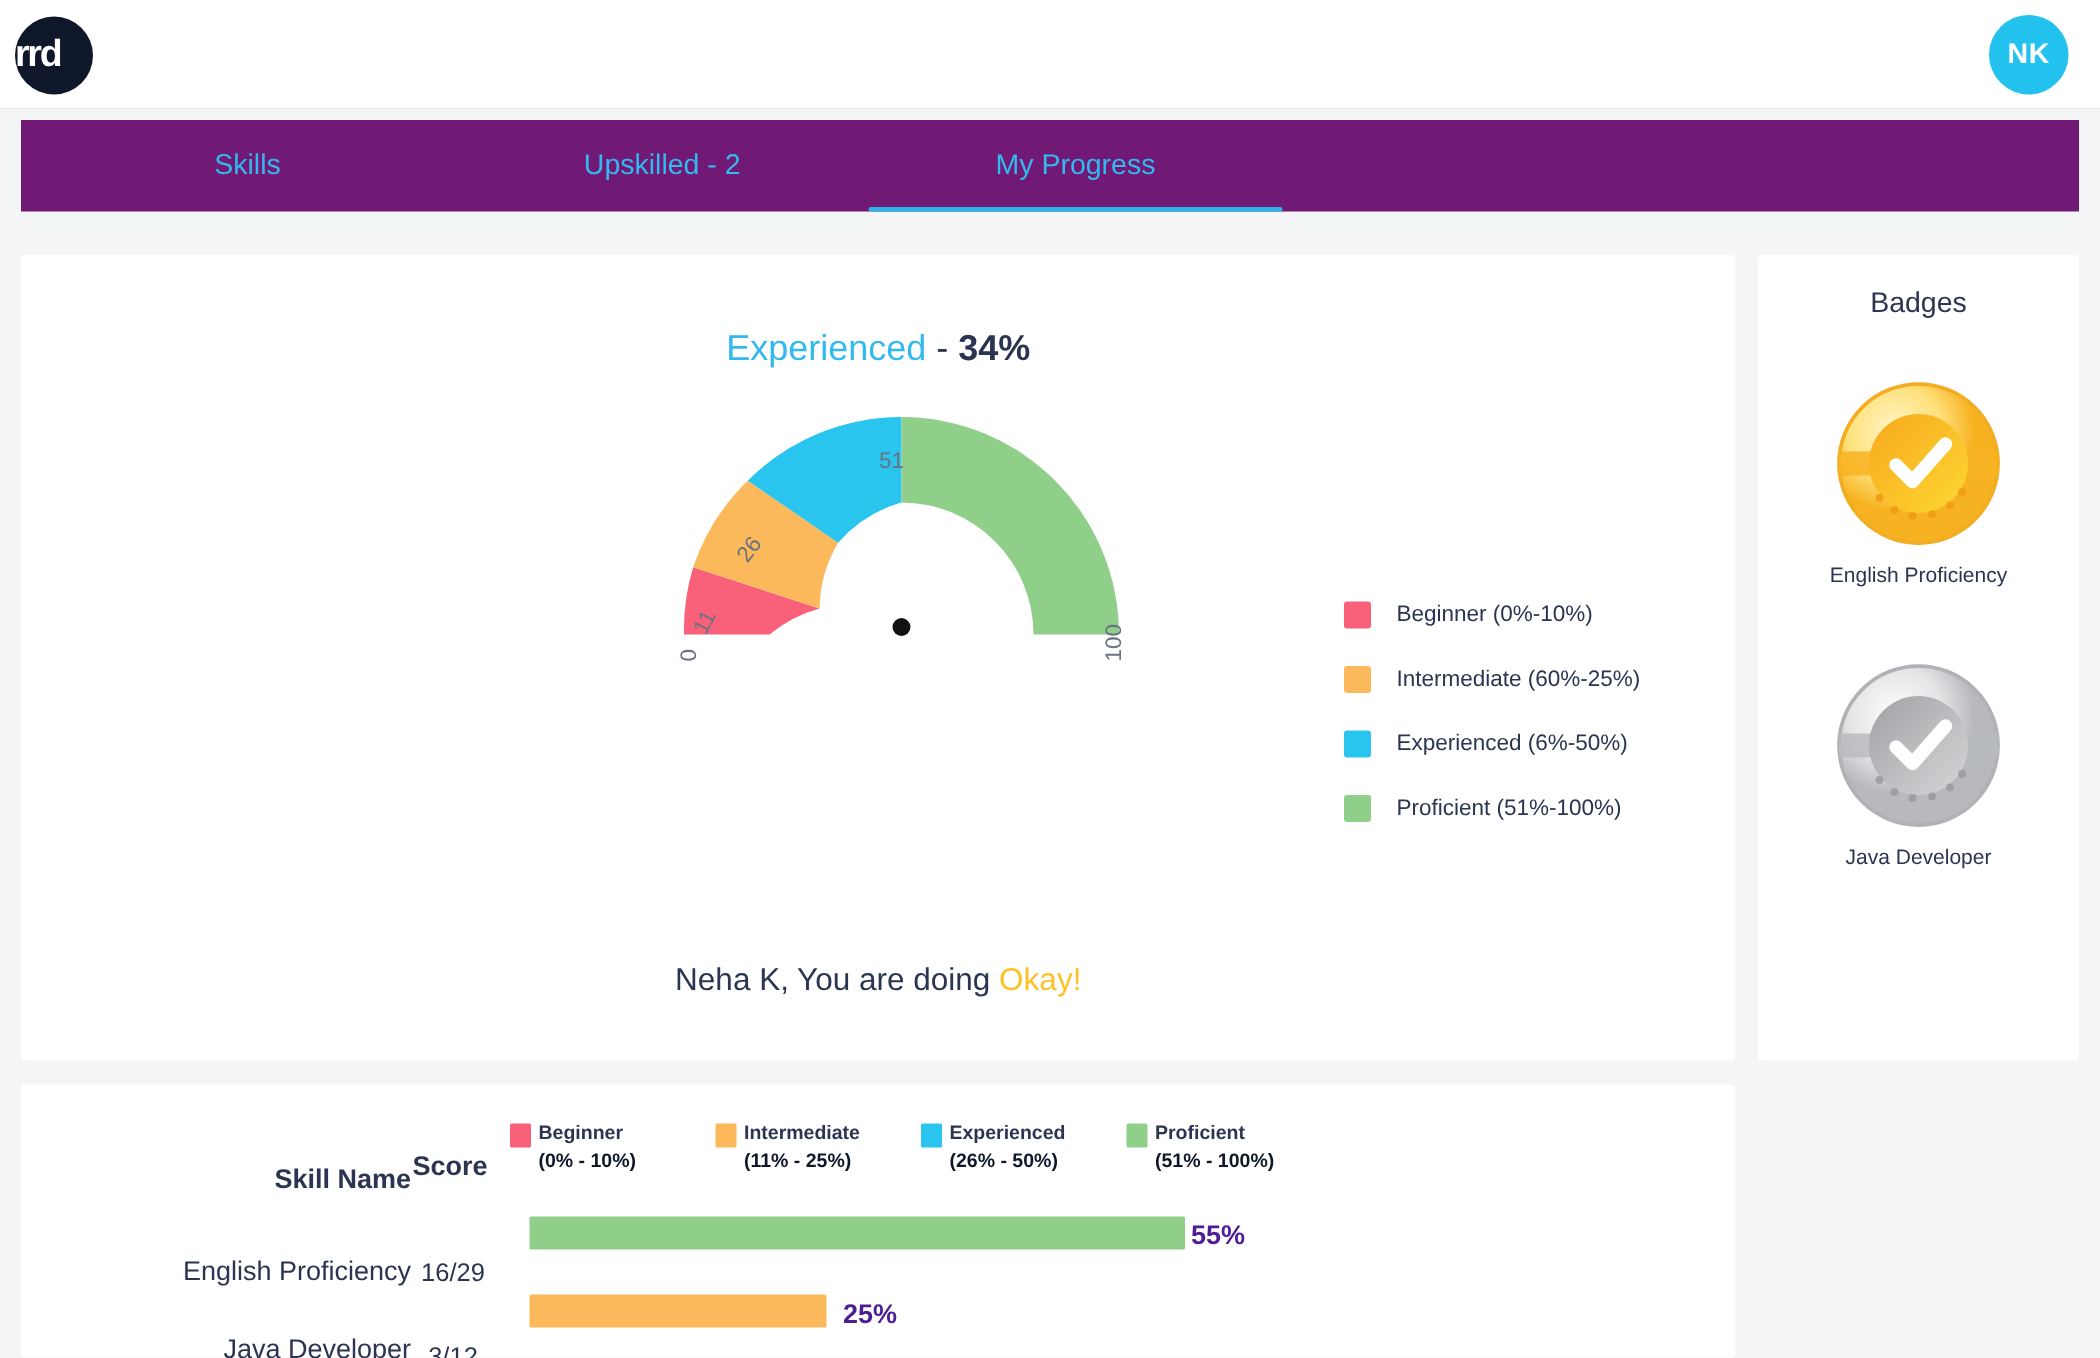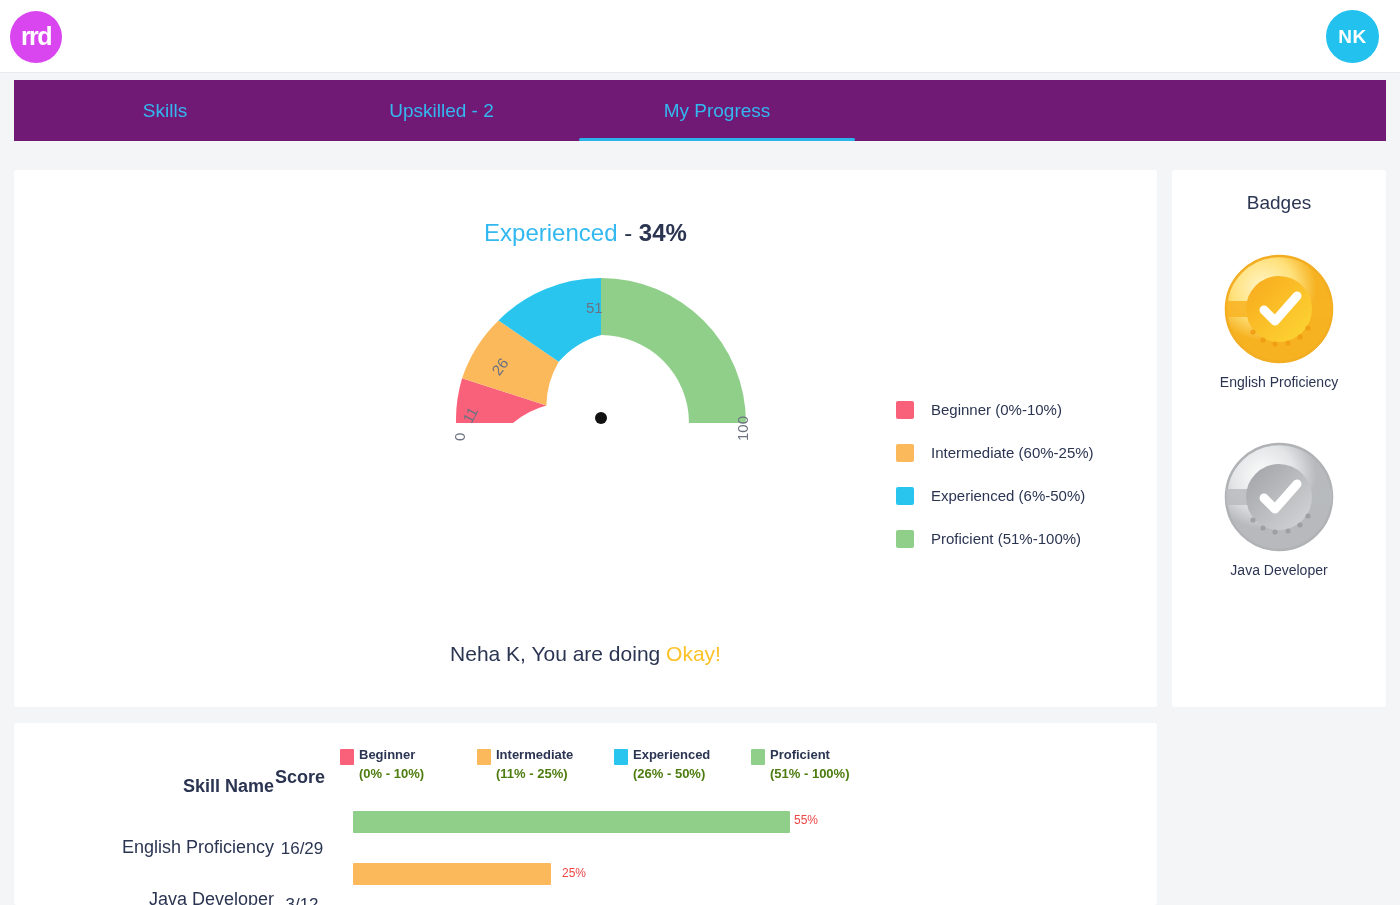--- a/index.html
+++ b/index.html
@@ -13,22 +13,22 @@
   
   .topbar {
     position: absolute; left: 0; top: 0;
     width: 1400px; height: 73px;
     background: #ffffff;
     border-bottom: 1px solid #e9eaee;
   }
   .logo {
     position: absolute; left: 10px; top: 11px;
     width: 52px; height: 52px; border-radius: 50%;
-    background: #d946ef;
-    display: flex; align-items: center; justify-content: center;
+    background: #0f172a;
+    display: flex; align-items: center; 
   }
   .logo-text {
     color: #ffffff; font-size: 25px; font-weight: 700;
     letter-spacing: -1.5px; line-height: 1;
     transform: translateY(-1px);
   }
   .avatar {
     position: absolute; right: 21px; top: 10px;
     width: 53px; height: 53px; border-radius: 50%;
     background: #22c1ee;
@@ -146,33 +146,33 @@
   .tbl-leg-sw {
     position: absolute; left: 0; top: 2px;
     width: 14px; height: 16px; border-radius: 1px;
   }
   .tbl-leg-name {
     position: absolute; left: 19px; top: 0;
     font-size: 13px; font-weight: 700; color: #2b3552; white-space: nowrap;
   }
   .tbl-leg-range {
     position: absolute; left: 19px; top: 19px;
-    font-size: 13px; font-weight: 700; color: #4d7c0f; white-space: nowrap;
+    font-size: 13px; font-weight: 700; color: #0f172a; white-space: nowrap;
   }
 
   .row-skill {
     position: absolute; left: 35px; width: 225px;
     text-align: right; font-size: 18px; color: #2b3552;
   }
   .row-score {
     position: absolute; left: 258px; width: 60px;
     text-align: center; font-size: 17px; color: #2b3552;
   }
   .row-bar { position: absolute; left: 339px; height: 22px; border-radius: 1px; }
-  .row-pct { position: absolute; font-size: 12px; color: #ef4444; }
+  .row-pct { position: absolute; font-size: 18px; color: #4c1d95; font-weight: bold; }
 
   .row-0 .row-skill { top: 114px; }
   .row-0 .row-score { top: 116px; }
   .row-0 .row-bar   { top: 88px; }
   .row-0 .row-pct   { top: 90px; }
   .row-1 .row-skill { top: 166px; }
   .row-1 .row-score { top: 172px; }
   .row-1 .row-bar   { top: 140px; }
   .row-1 .row-pct   { top: 143px; }
 </style>

